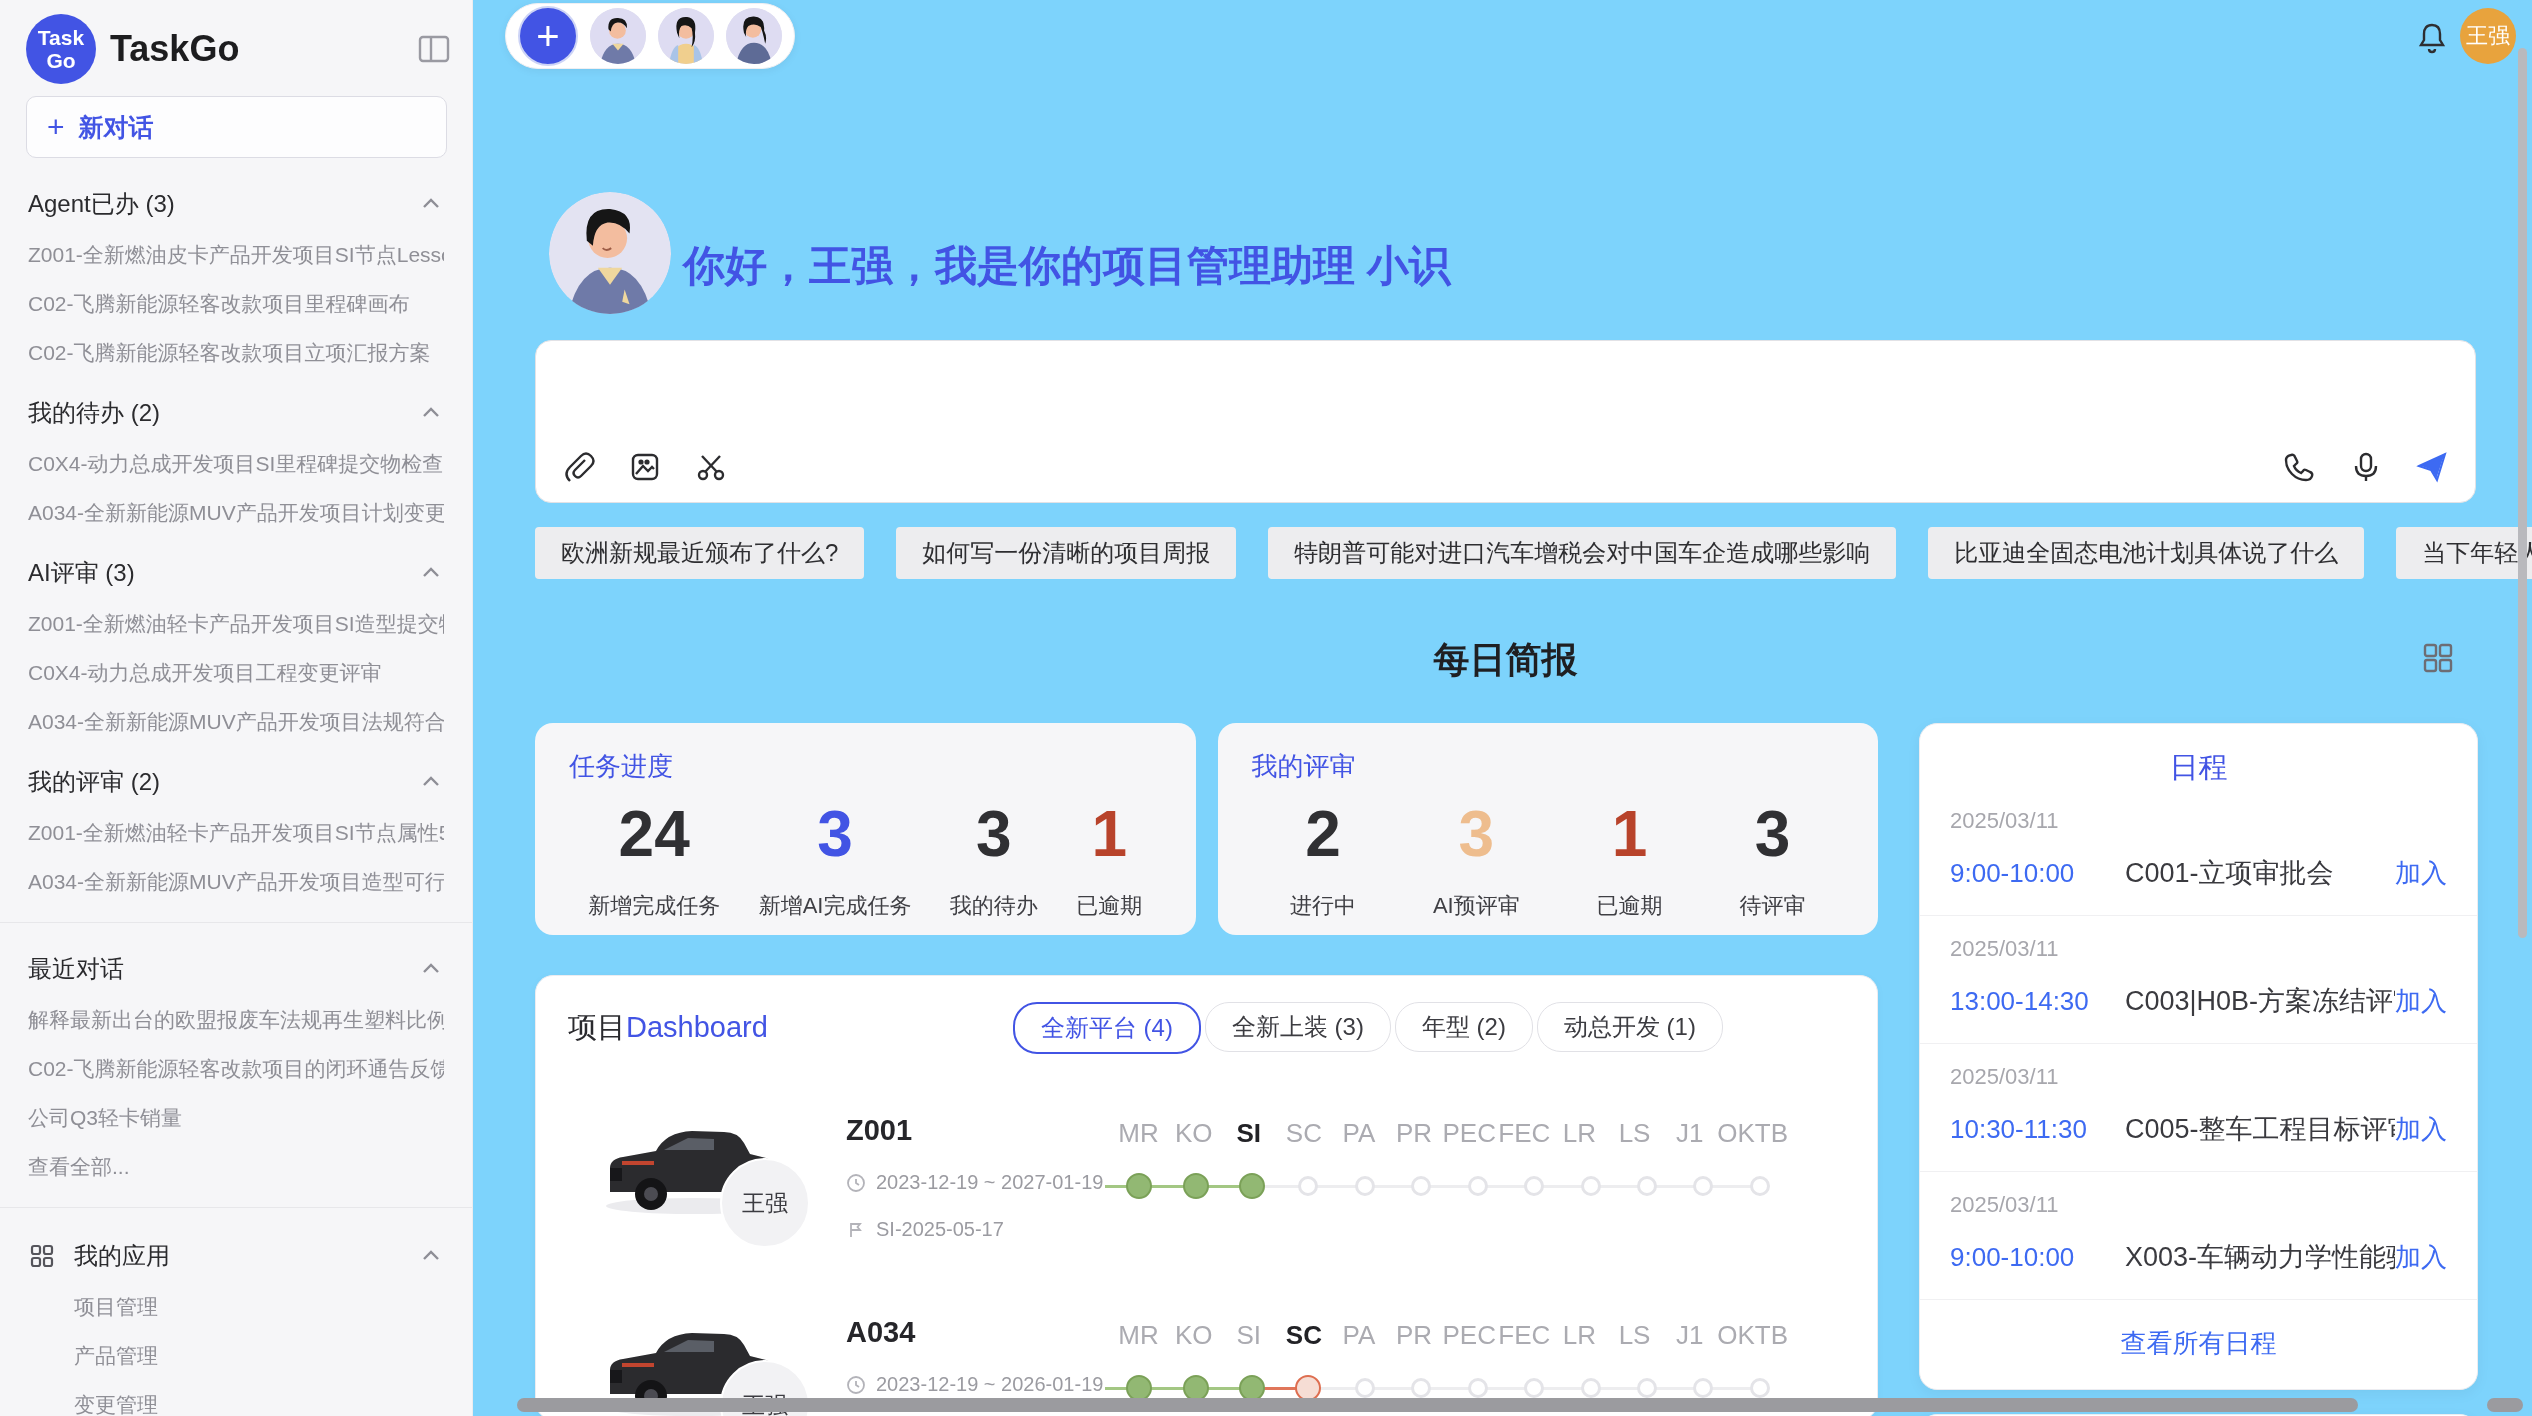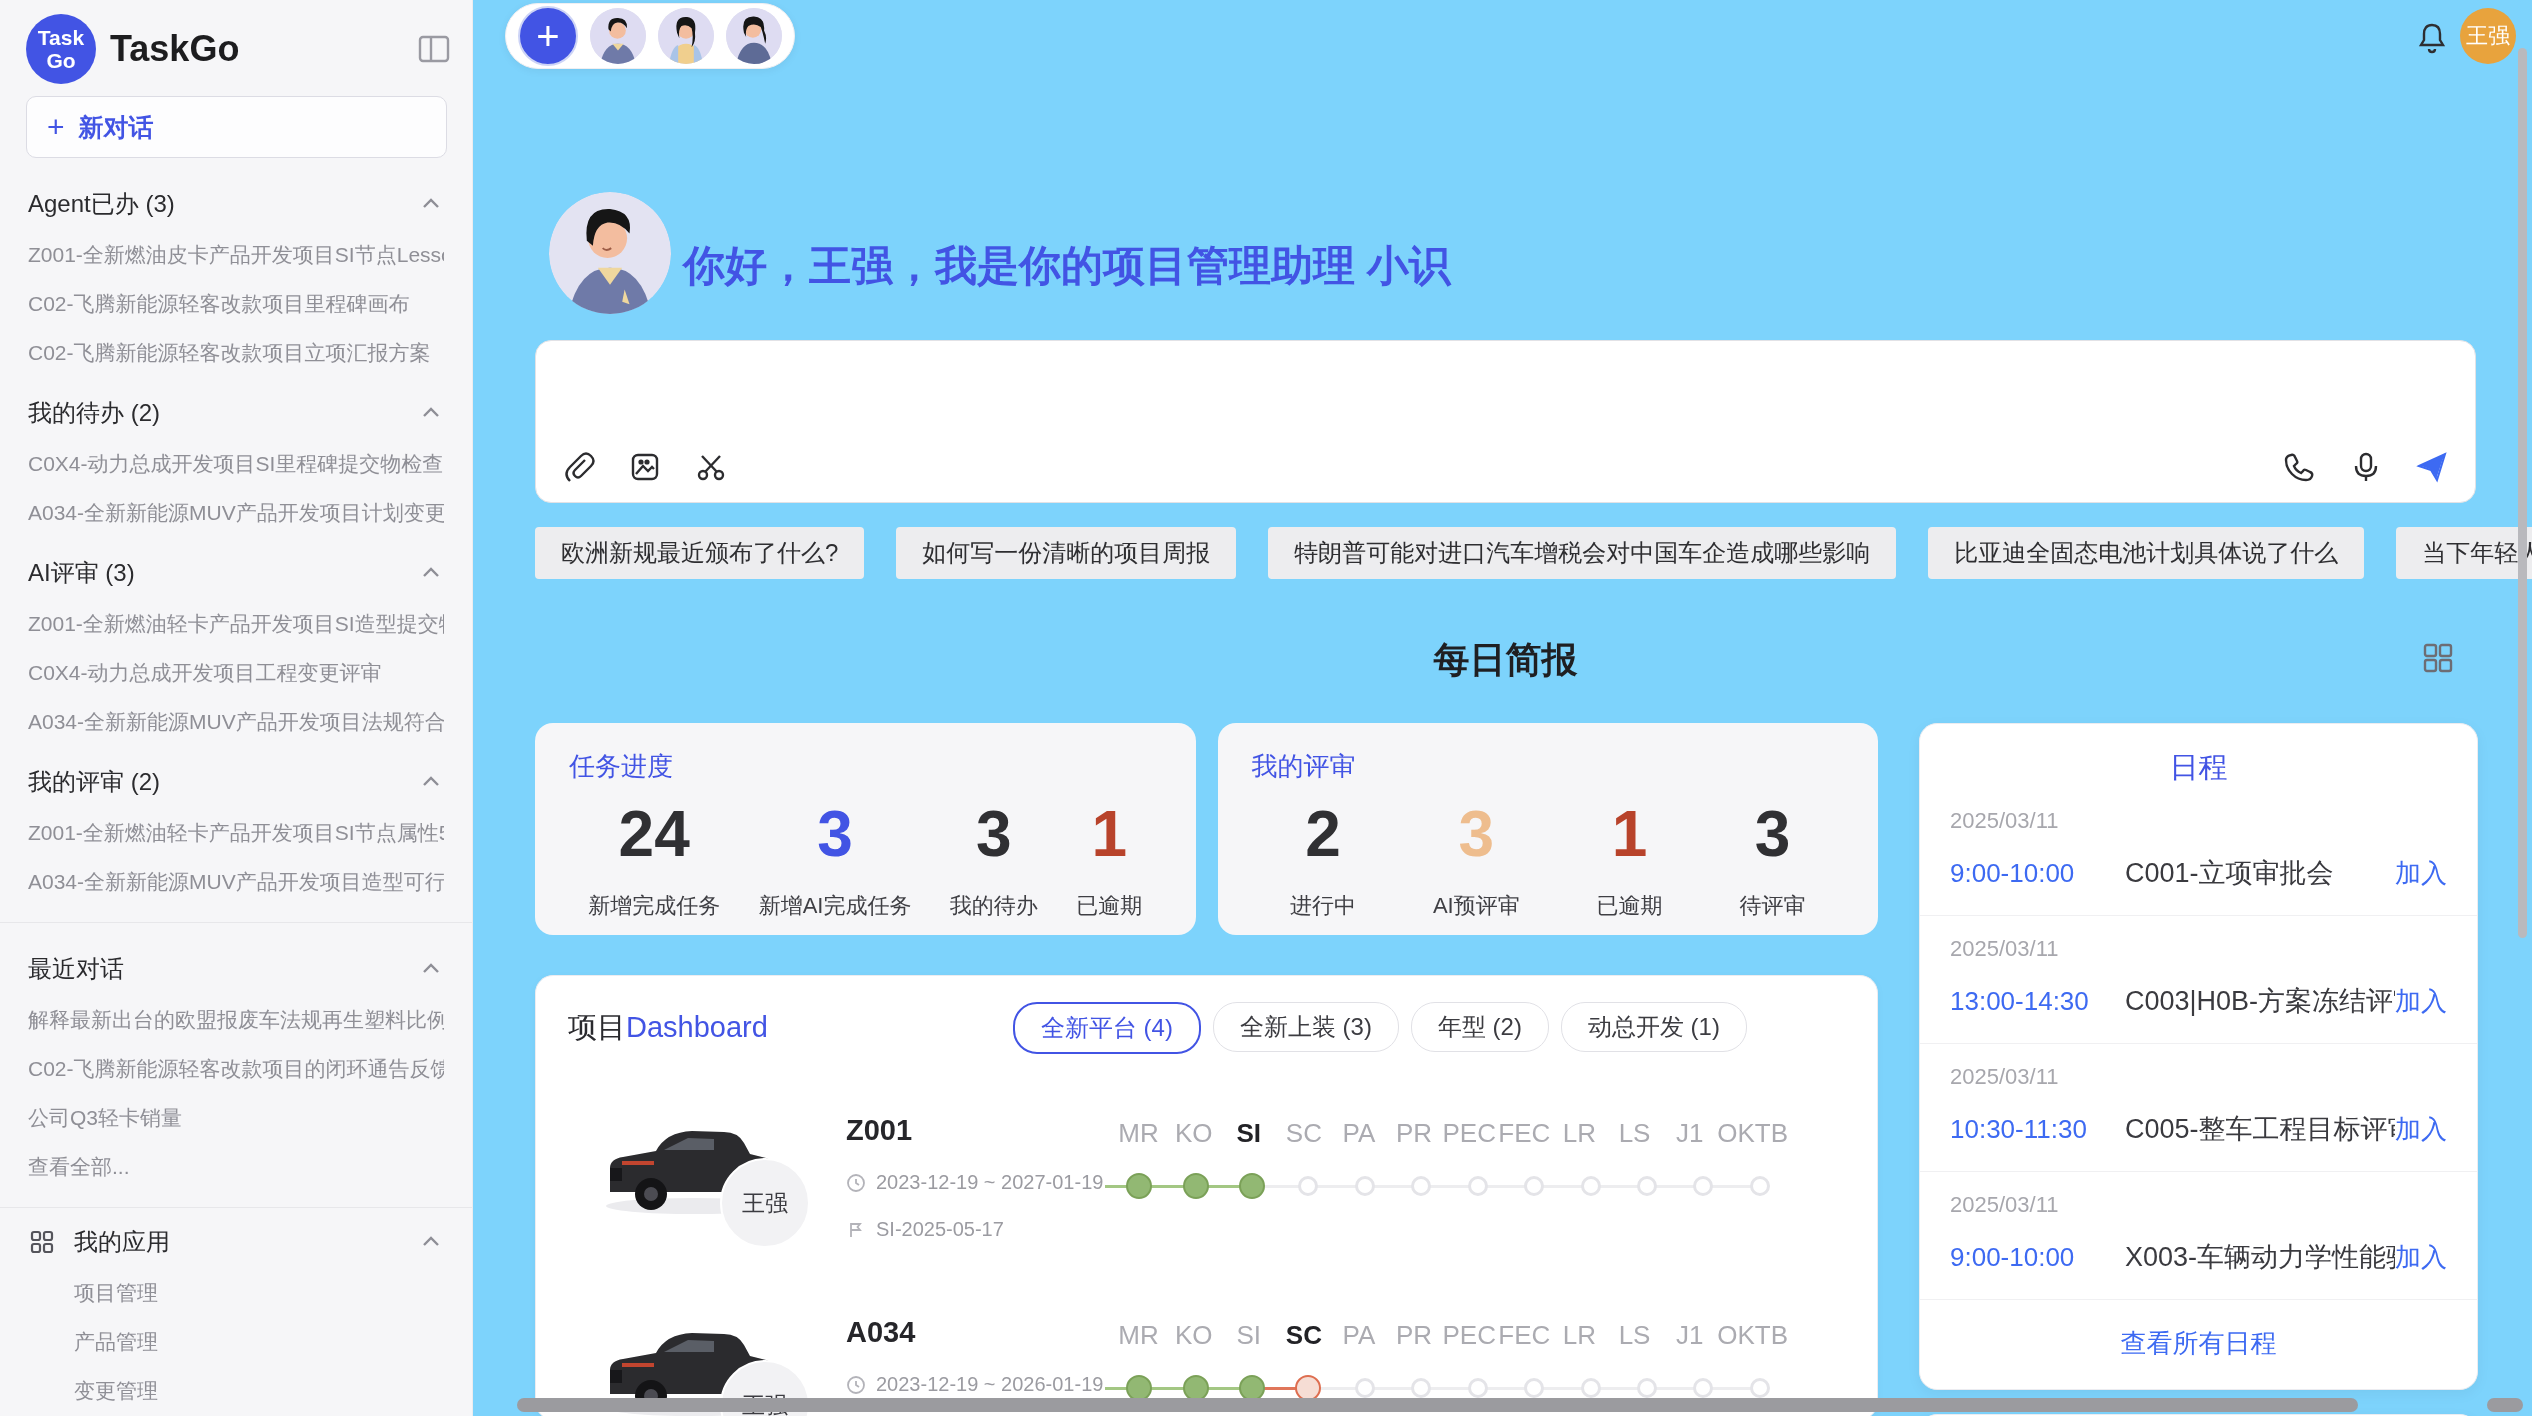--- a/index.html
+++ b/index.html
@@ -18,21 +18,21 @@
   .new-chat{margin:12px 26px 0 26px;width:421px;height:62px;box-sizing:border-box;
             background:#fdfdfe;border:1px solid #dcdce4;border-radius:10px;display:flex;
             align-items:center;gap:14px;padding:0 20px;font-size:25px;color:var(--accent);
             font-weight:bold;cursor:pointer;}
   .new-chat .plus{font-size:30px;font-weight:normal;}
   .grp-head{display:flex;align-items:center;justify-content:space-between;
             margin-top:30px;font-size:24px;color:#2b2b2e;}
   .chev{width:26px;height:26px;color:#8e8e96;flex:0 0 auto;}
   .side-item{margin-top:21px;font-size:21px;color:#8f8f96;white-space:nowrap;overflow:hidden;cursor:pointer;}
   .divider{height:1px;background:#e7e7ea;margin:26px 0 0 0;}
-  .app-row{display:flex;align-items:center;gap:18px;margin-top:18px;font-size:24px;color:#2b2b2e;}
+  .app-row{display:flex;align-items:center;gap:18px;margin-top:32px;font-size:24px;color:#2b2b2e;}
   .app-row .ricon{width:28px;height:28px;color:#55555c;flex:0 0 auto;}
   .app-row .grow{flex:1;}
   .sub-item{margin:21px 0 0 46px;font-size:21px;color:#8f8f96;cursor:pointer;}
   
   .top-pill{position:absolute;left:505px;top:3px;height:66px;border-radius:40px;background:#fff;
             border:1px solid #efeff2;box-shadow:0 2px 8px rgba(0,0,0,.06);
             display:flex;align-items:center;gap:12px;padding:0 12px;box-sizing:border-box;}
   .pill-add{width:56px;height:56px;border-radius:50%;background:var(--accent);color:#fff;border:2px solid #cdd4f6;
             display:flex;align-items:center;justify-content:center;font-size:40px;font-weight:300;cursor:pointer;}
   .mini-ava{width:56px;height:56px;border-radius:50%;overflow:hidden;background:#e0e0f0;cursor:pointer;}
@@ -70,21 +70,21 @@
   .stat .v[data-color="red"]{color:var(--red);}
   .stat .v[data-color="orange"]{color:var(--orange);}
   .stat .l{font-size:22px;color:#3f3f44;}
   
   .dash{margin-top:40px;height:445px;background:#fff;border:1px solid #ececf0;border-radius:18px;
         box-sizing:border-box;padding:26px 0 0 32px;box-shadow:0 2px 10px rgba(0,0,0,.03);overflow:hidden;}
   .dash-head{display:flex;align-items:center;gap:40px;}
   .dash-title{font-size:29px;}
   .dash-title .zh{color:#2a2a2e;}
   .dash-title .en{color:var(--accent);}
-  .tabs{display:flex;gap:12px;margin-left:205px;}
+  .tabs{display:flex;gap:4px;margin-left:205px;}
   .tab{height:48px;border-radius:24px;border:1px solid #e1e1e6;background:#fff;display:flex;
        align-items:center;padding:0 26px;font-size:24px;color:#3c3c41;cursor:pointer;white-space:nowrap;}
   .tab[data-active="true"]{border:2px solid var(--accent);color:var(--accent);}
   .proj-row{display:flex;margin-top:52px;height:150px;}
   .proj-img{position:relative;width:250px;flex:0 0 auto;margin-left:28px;}
   .truck{position:absolute;left:0;top:0;width:196px;height:118px;}
   .owner{position:absolute;left:124px;top:52px;width:86px;height:86px;border-radius:50%;background:#f2f2f4;
          border:2px solid #fff;display:flex;align-items:center;justify-content:center;
          font-size:23px;color:#3c3c41;}
   .proj-info{width:265px;flex:0 0 auto;padding-top:8px;}

